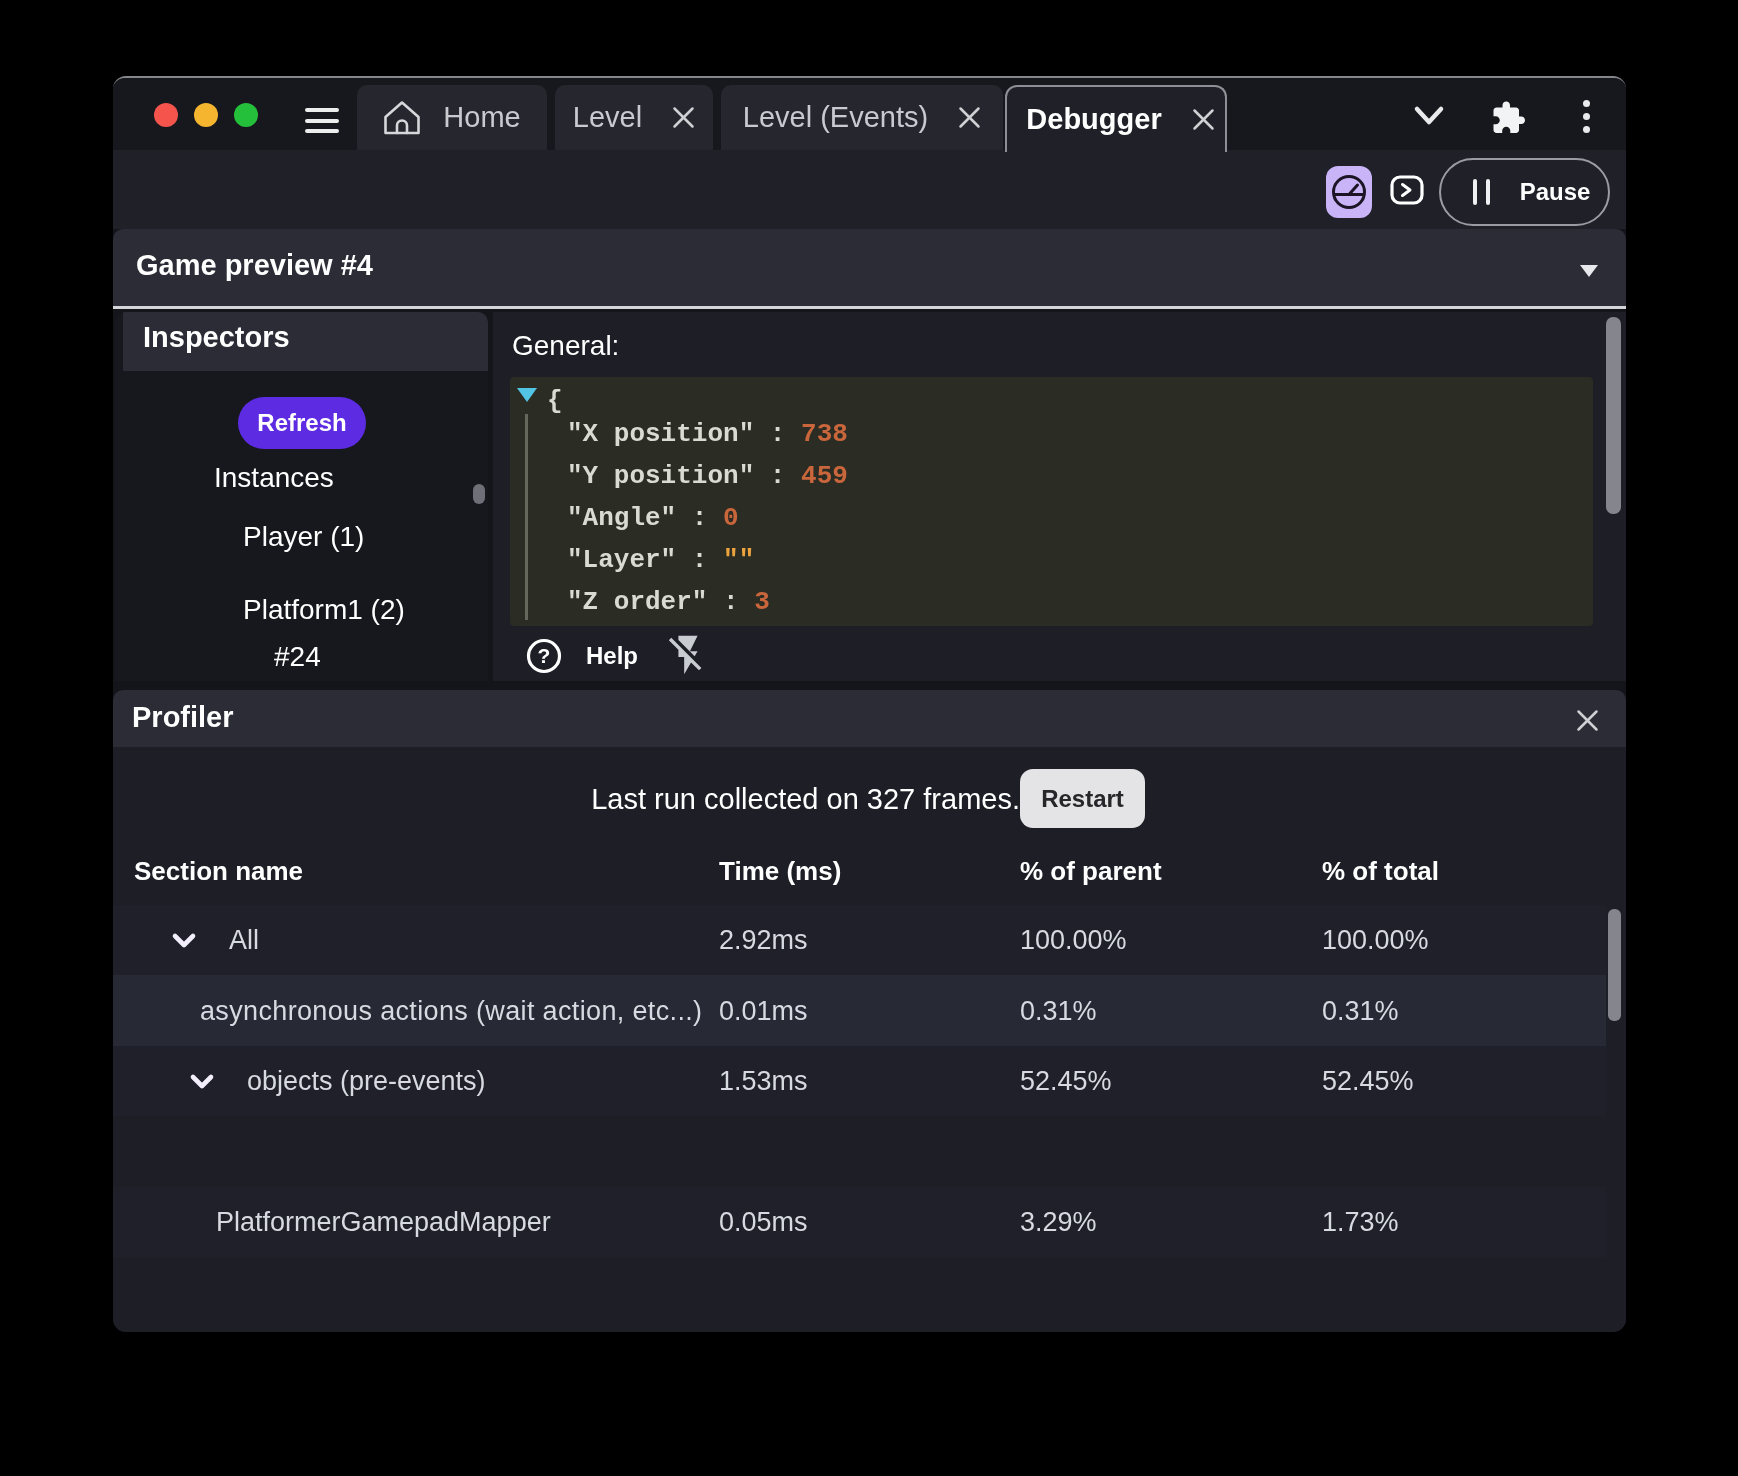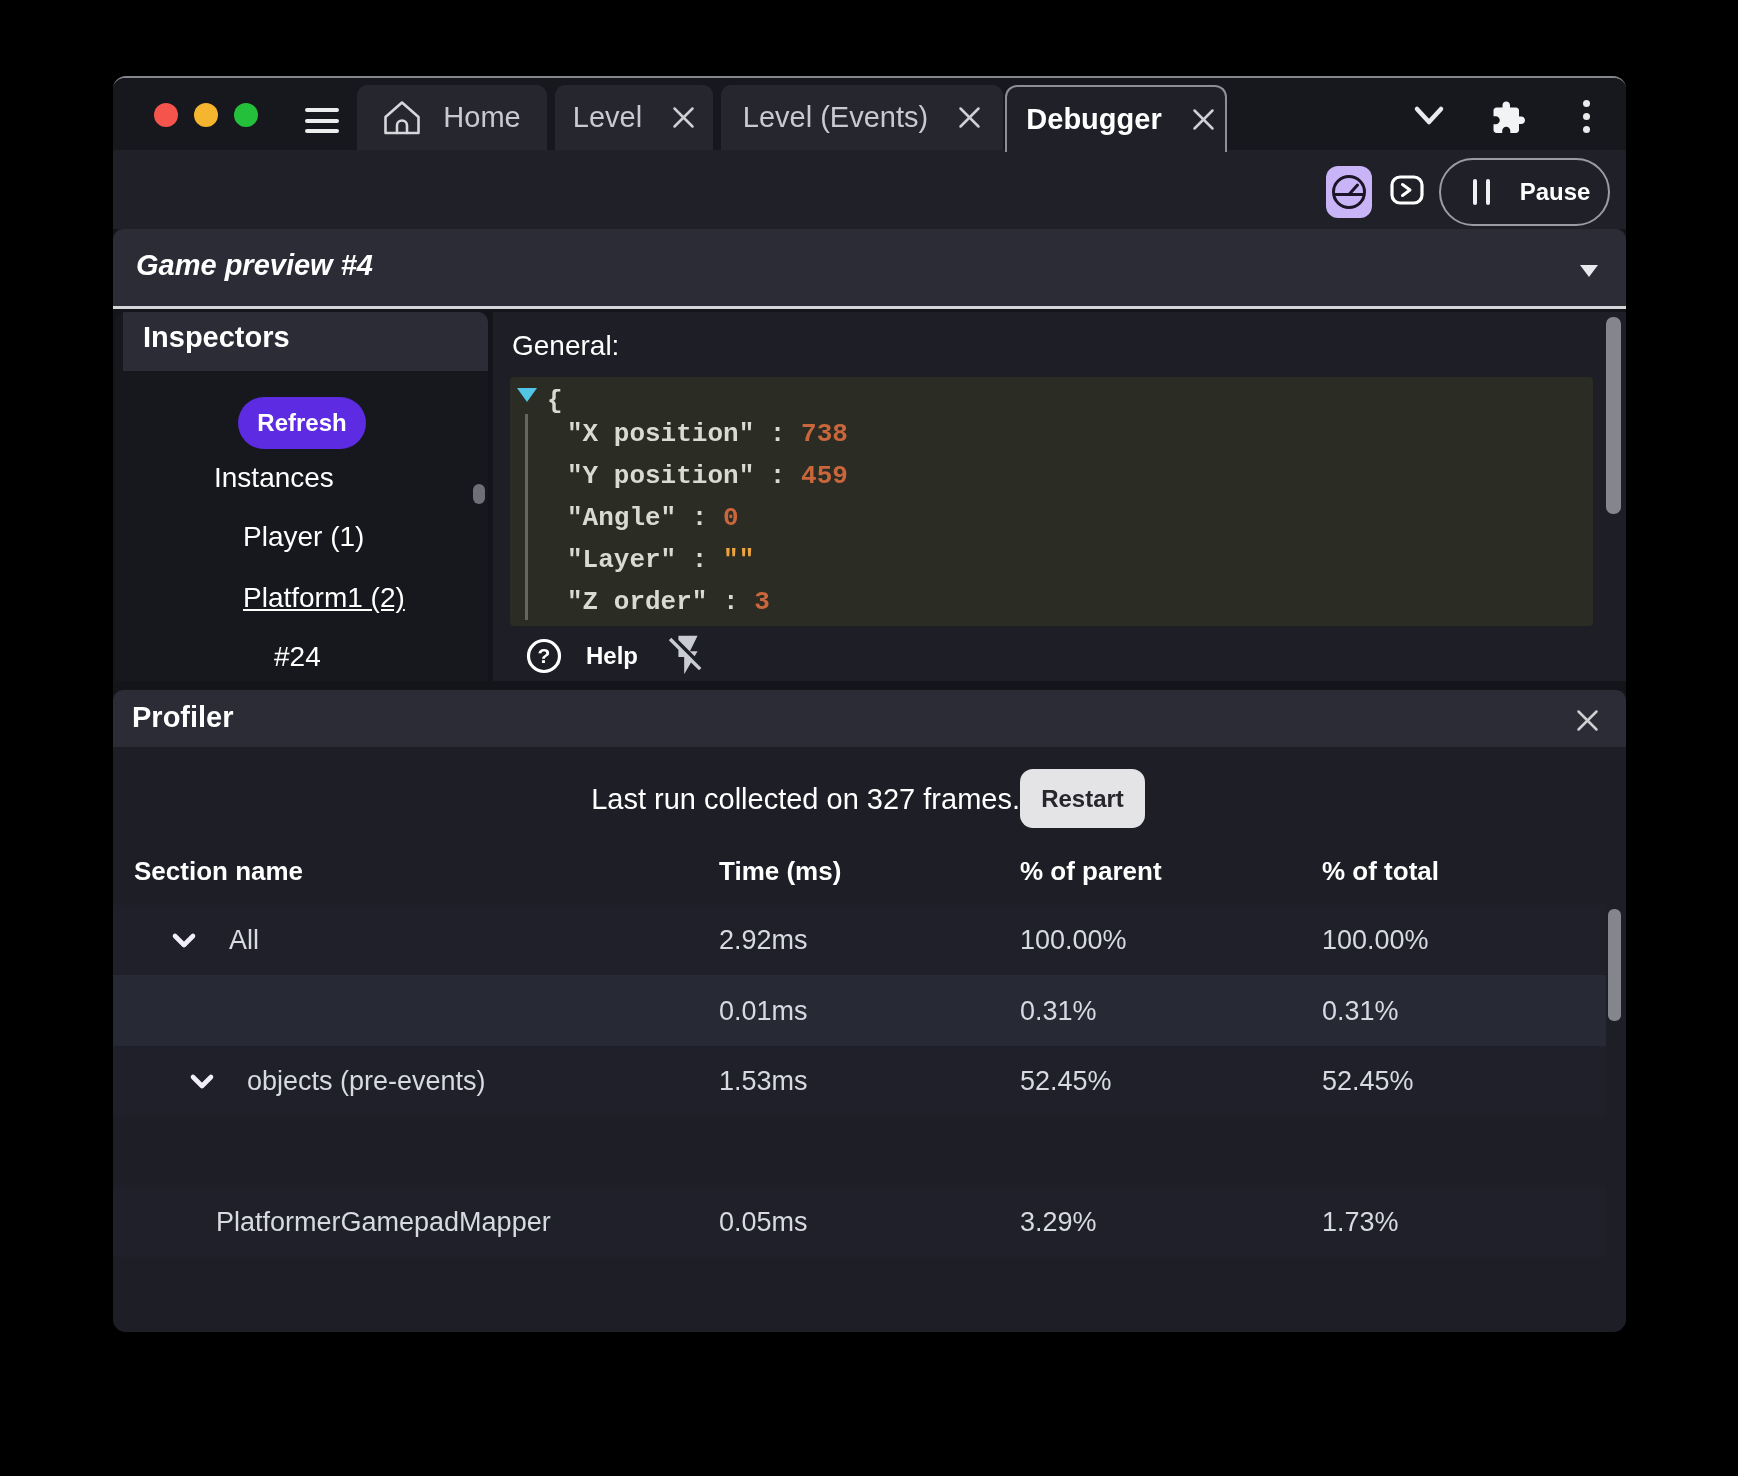--- a/index.html
+++ b/index.html
@@ -29,21 +29,21 @@
   #btn-console { position:absolute; left:1277px; top:25px; width:34px; height:30px; }
   #btn-pause { position:absolute; left:1326px; top:8px; width:171px; height:68px;
     border:2px solid #9a9ba5; border-radius:34px; display:flex; align-items:center;
     justify-content:center; gap:30px; padding-left:14px; }
   #btn-pause .bars { display:flex; gap:9px; }
   #btn-pause .bars i { display:block; width:4px; height:26px; background:#f0f0f2; border-radius:2px; }
   #btn-pause .txt { color:#fff; font-weight:700; font-size:24px; }
 
   
   #gamebar { position:absolute; left:0; top:151px; width:100%; height:80px; background:#2b2c35;
-    border-radius:10px 10px 0 0; border-bottom:3px solid #d4d5d9;font-style:italic; }
+    border-radius:10px 10px 0 0; border-bottom:3px solid #d4d5d9; }
   #gamebar .t { position:absolute; left:23px; top:calc(50% - 3px); transform:translateY(-50%);
     color:#fff; font-size:29px; font-weight:600; }
   #gamebar .caret { position:absolute; left:1467px; top:36px; width:0; height:0;
     border-left:9px solid transparent; border-right:9px solid transparent;
     border-top:12px solid #e8e9ed; }
 
   
   #inspectors { position:absolute; left:2px; top:234px; width:373px; height:369px;
     background:#17181e; border-radius:10px 10px 0 0; overflow:hidden; }
   #inspectors .head { position:absolute; left:8px; top:0; width:100%; height:59px; background:#2b2c35; }
@@ -185,21 +185,21 @@
     <span class="caret"></span>
   </div>
 
   <div id="inspectors">
     <div class="head">
         <span class="t">Inspectors</span>
       </div>
     <div id="refresh">Refresh</div>
     <div class="treeitem" style="left:99px; top:150px;">Instances</div>
     <div class="treeitem" style="left:128px; top:209px;">Player (1)</div>
-    <div class="treeitem" style="left:128px; top:270px;text-decoration:underline;">Platform1 (2)</div>
+    <div class="treeitem" style="left:128px; top:282px;">Platform1 (2)</div>
     <div class="treeitem" style="left:159px; top:329px;">#24</div>
     <div id="insp-thumb"></div>
   </div>
 
   <div id="general">
     <span class="t">General:</span>
     <div id="code">
       <span class="tri"></span>
       <span class="guide"></span>
       <span class="ln" style="top:9px;">{</span>
@@ -242,20 +242,21 @@
     <div class="row rd" style="top:158px;">
       <svg class="chev" style="left:54px;" width="34" height="20" viewBox="0 0 34 20" fill="none" stroke="#f3eefb" stroke-width="4.6" stroke-linecap="round" stroke-linejoin="round">
           <polyline points="8,6 17,15 26,6"></polyline>
         </svg>
       <span class="c" style="left:116px;">All</span>
       <span class="c" style="left:606px;">2.92ms</span>
       <span class="c" style="left:907px;">100.00%</span>
       <span class="c" style="left:1209px;">100.00%</span>
     </div>
     <div class="row rl" style="top:228.4px;">
+      <span class="c" style="left:87px; letter-spacing:0.35px;">asynchronous actions (wait action, etc...)</span>
       <span class="c" style="left:606px;">0.01ms</span>
       <span class="c" style="left:907px;">0.31%</span>
       <span class="c" style="left:1209px;">0.31%</span>
     </div>
     <div class="row rd" style="top:298.8px;">
       <svg class="chev" style="left:72px;" width="34" height="20" viewBox="0 0 34 20" fill="none" stroke="#f3eefb" stroke-width="4.6" stroke-linecap="round" stroke-linejoin="round">
           <polyline points="8,6 17,15 26,6"></polyline>
         </svg>
       <span class="c" style="left:134px;">objects (pre-events)</span>
       <span class="c" style="left:606px;">1.53ms</span>

